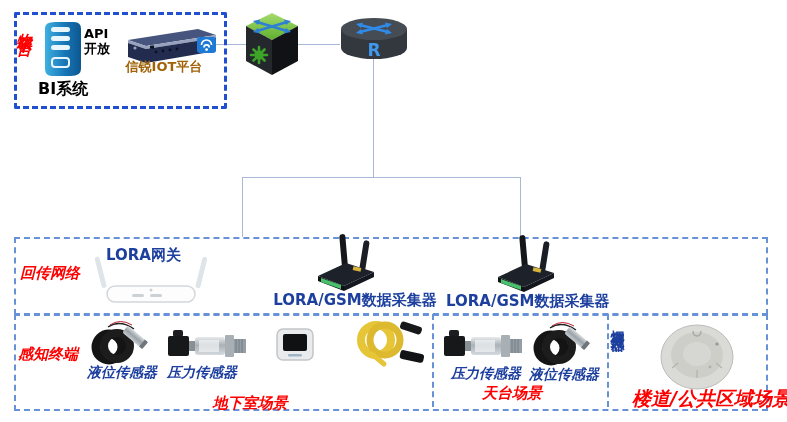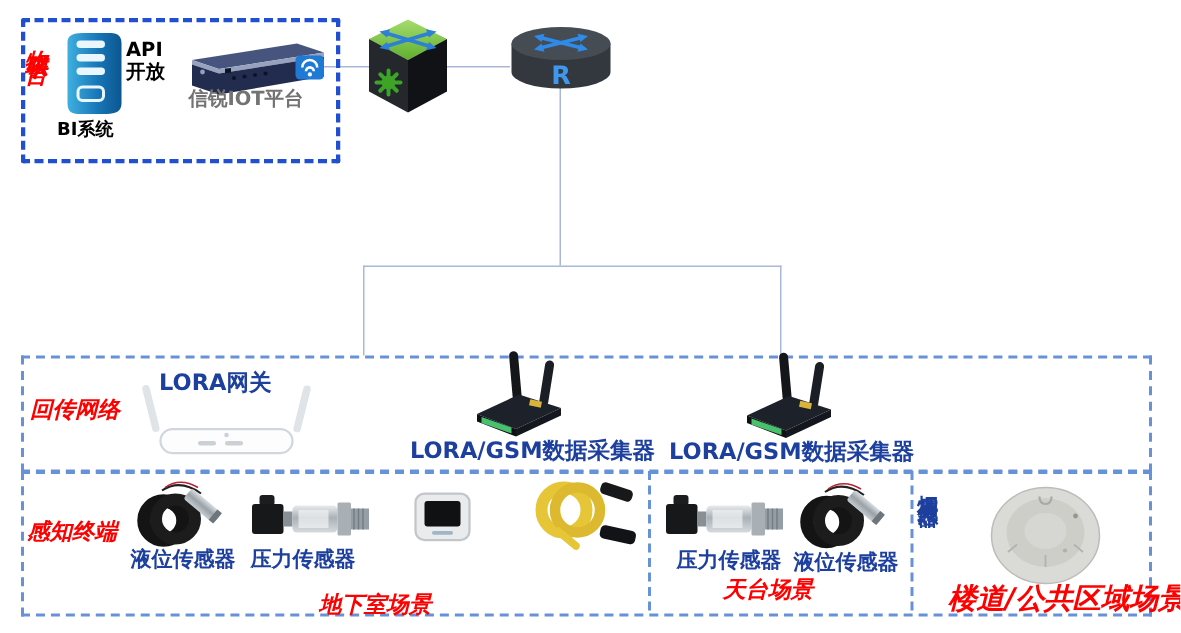--- a/index.html
+++ b/index.html
@@ -3,22 +3,22 @@
 <meta charset="utf-8">
 <style>
   html,body{margin:0;padding:0;background:#ffffff;font-family:"DejaVu Sans","Liberation Sans",sans-serif;}
   #canvas{position:relative;width:787px;height:422px;background:#ffffff;overflow:hidden;}
   .abs{position:absolute;}
   .line{position:absolute;background:#a9b8d6;z-index:1;}
   .platform-box{left:14px;top:12px;width:207px;height:91px;border:3px dashed #2050d0;border-radius:2px;z-index:2;}
   .vtext-red{writing-mode:vertical-rl;text-orientation:upright;color:#fe0000;font-weight:700;font-style:italic;font-size:15px;letter-spacing:3px;line-height:1;}
   .vtext-blue{writing-mode:vertical-rl;text-orientation:upright;color:#1d3f9e;font-weight:700;font-size:14px;letter-spacing:2px;line-height:1;}
   .black-bold{color:#000;font-weight:700;font-size:13px;line-height:1.15;}
-  .blue-bold{color:#737373;font-weight:700;font-size:13px;line-height:1.15;}
-  .blue-label{color:#1d3f9e;font-weight:700;font-size:14px;white-space:nowrap;}
+  .blue-bold{color:#a16207;font-weight:700;font-size:13px;line-height:1.15;}
+  .blue-label{color:#1d3f9e;font-weight:700;font-size:14px;white-space:nowrap;font-style:italic;}
   .blue-label-lg{color:#1d3f9e;font-weight:700;font-size:15px;white-space:nowrap;}
   .red-label{color:#fe0000;font-weight:700;font-style:italic;font-size:15px;white-space:nowrap;}
   .band{position:absolute;border:2px dashed #6892d8;z-index:2;}
   .sep{position:absolute;border-left:2px dashed #6892d8;width:0;z-index:3;}
   .ctr{text-align:center;}
   .z3{z-index:3;}
   .z4{z-index:4;}
 </style>
 </head>
 <body>
@@ -44,21 +44,21 @@
             <stop offset="1" stop-color="#0c568f"></stop>
         </linearGradient>
       </defs>
       <path d="M5 8 Q5 2 15 2 L34 2 Q41 2 41 9 L41 49 Q41 56 31 56 L12 56 Q5 56 5 49 Z" fill="url(#srv)"></path>
       <rect x="11" y="7" width="19" height="5" rx="2.5" fill="#e9f6fd"></rect>
       <rect x="11" y="16" width="19" height="5" rx="2.5" fill="#e9f6fd"></rect>
       <rect x="11" y="25" width="19" height="5" rx="2.5" fill="#e9f6fd"></rect>
       <rect x="12" y="38" width="17" height="9" rx="3" fill="none" stroke="#e9f6fd" stroke-width="2"></rect>
     </svg>
   </div>
-  <div class="abs black-bold z3" style="left:38px;top:80px;font-size:12px;">BI系统</div>
+  <div class="abs black-bold z3" style="left:38px;top:80px;font-size:16px;">BI系统</div>
 
   <div class="abs black-bold z3" style="left:84px;top:27px;">
     <div>API</div>
     <div>开放</div>
   </div>
 
   <div class="abs z3" style="left:110px;top:26px;">
     <svg width="108" height="40" viewBox="0 0 108 40">
       <polygon points="18,14 88,3 106,9 36,20" fill="#47557e"></polygon>
       <polygon points="18,14 36,20 106,9 106,12 36,23 18,17" fill="#96a2be"></polygon>

